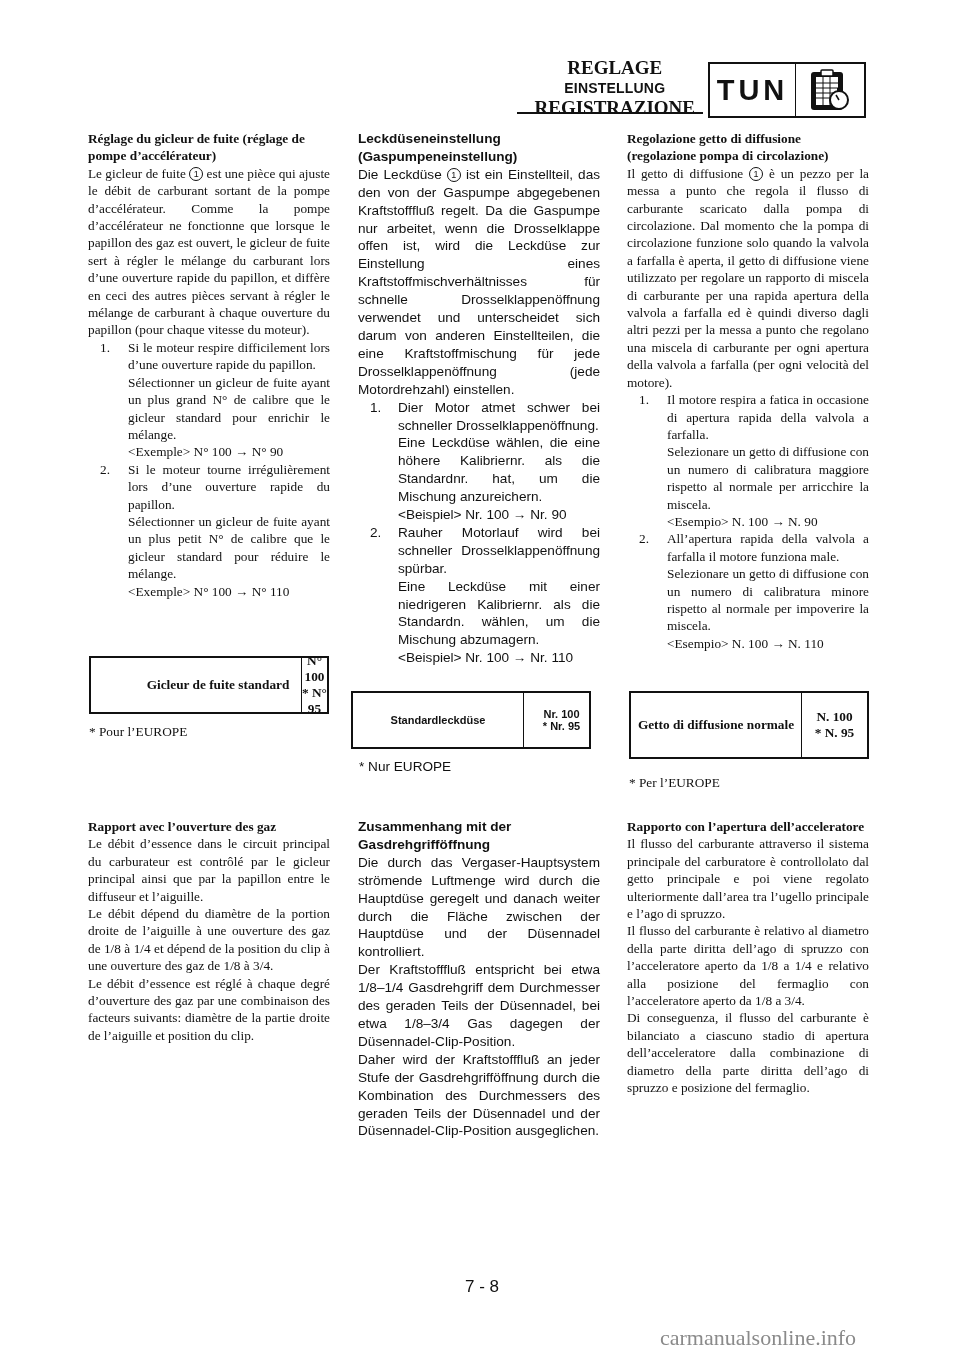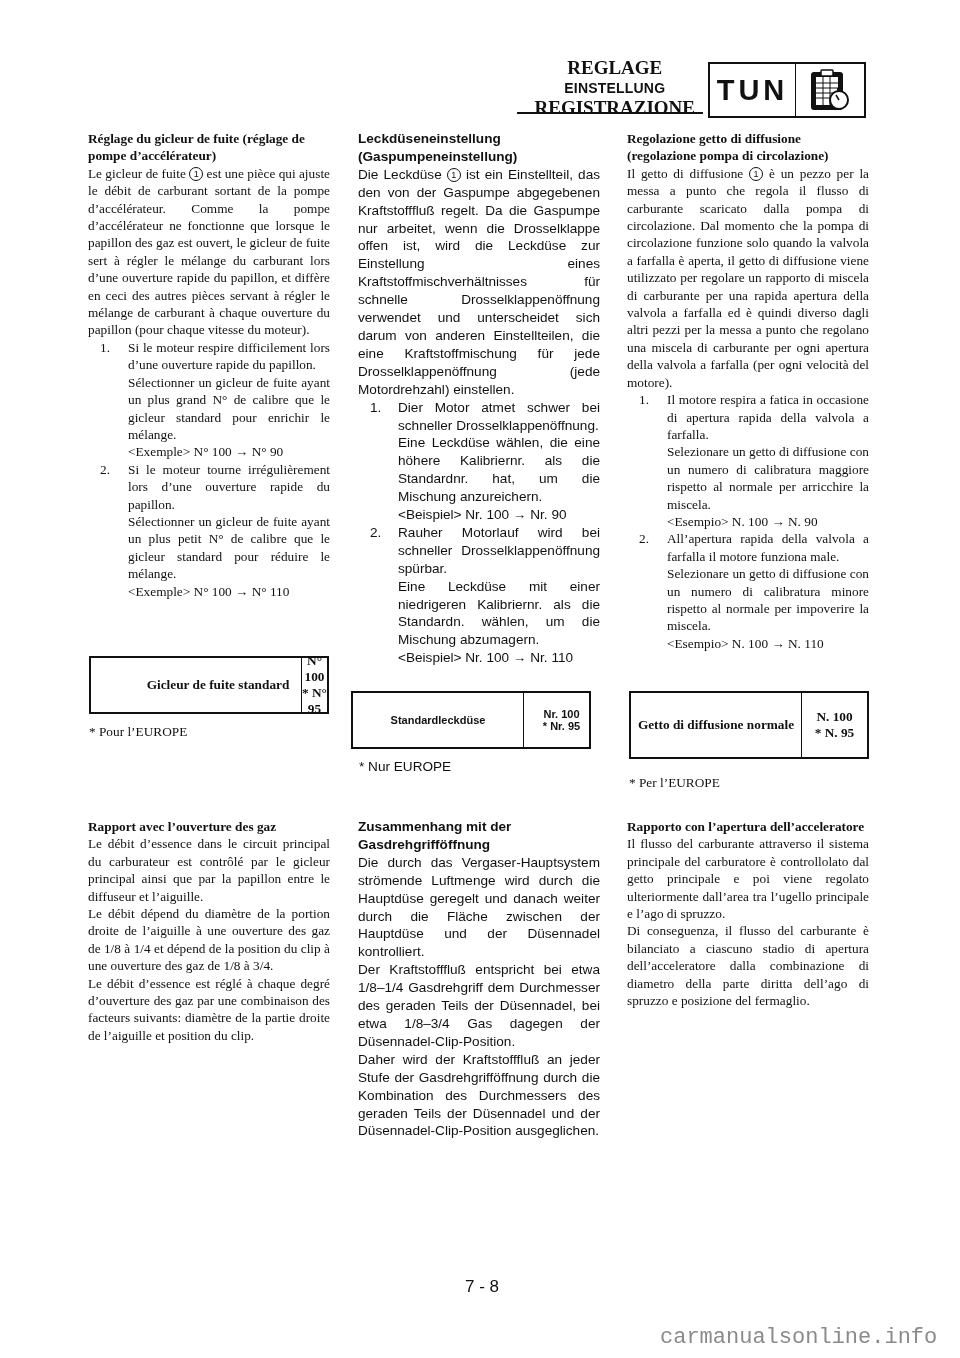--- a/index.html
+++ b/index.html
@@ -30,21 +30,21 @@
   .col li p { margin:0; }
   .circ { display:inline-block; width:12px; height:12px; border:1px solid #111; border-radius:50%; font-size:9px; line-height:12px; text-align:center; vertical-align:1px; font-family:"Liberation Sans", sans-serif; }
 
   
   .spec { position:absolute; border:2px solid #111; box-sizing:border-box; display:flex; font-weight:bold; }
   .spec .lbl { display:flex; align-items:center; justify-content:center; text-align:center; border-right:1.5px solid #111; padding:0 4px; }
   .spec .val { flex:1; display:flex; flex-direction:column; align-items:center; justify-content:center; text-align:center; }
   .note { position:absolute; font-size:13.3px; }
 
   .page-num { position:absolute; left:465px; top:1277px; font-family:"Liberation Sans", sans-serif; font-size:17px; }
-  .watermark { position:absolute; left:660px; top:1325px; font-family:Liberation Mono, monospace; font-size:22px; color:#8a8a8a; }
+  .watermark { position:absolute; left:660px; top:1325px; font-family:Liberation Serif, serif; font-size:22px; color:#8a8a8a; }
 </style>
 </head>
 <body>
 
 <div class="hdr-titles">
   <div class="t1">REGLAGE</div>
   <div class="t2">EINSTELLUNG</div>
   <div class="t3">REGISTRAZIONE</div>
 </div>
 <div class="hdr-rule"></div>
@@ -159,17 +159,18 @@
 <div class="col de" style="top:818px;">
   <p class="h">Zusammenhang mit der Gasdrehgrifföffnung</p>
   <p>Die durch das Vergaser-Hauptsystem strömende Luftmenge wird durch die Hauptdüse geregelt und danach weiter durch die Fläche zwischen der Hauptdüse und der Düsennadel kontrolliert.</p>
   <p>Der Kraftstofffluß entspricht bei etwa 1/8–1/4 Gasdrehgriff dem Durchmesser des geraden Teils der Düsennadel, bei etwa 1/8–3/4 Gas dagegen der Düsennadel-Clip-Position.</p>
   <p>Daher wird der Kraftstofffluß an jeder Stufe der Gasdrehgrifföffnung durch die Kombination des Durchmessers des geraden Teils der Düsennadel und der Düsennadel-Clip-Position ausgeglichen.</p>
 </div>
 
 <div class="col it serif" style="top:818px;">
   <p class="h">Rapporto con l’apertura dell’acceleratore</p>
   <p>Il flusso del carburante attraverso il sistema principale del carburatore è controllolato dal getto principale e poi viene regolato ulteriormente dall’area tra l’ugello principale e l’ago di spruzzo.</p>
+  <p>Il flusso del carburante è relativo al diametro della parte diritta dell’ago di spruzzo con l’acceleratore aperto da 1/8 a 1/4 e relativo alla posizione del fermaglio con l’acceleratore aperto da 1/8 a 3/4.</p>
   <p>Di conseguenza, il flusso del carburante è bilanciato a ciascuno stadio di apertura dell’acceleratore dalla combinazione di diametro della parte diritta dell’ago di spruzzo e posizione del fermaglio.</p>
 </div>
 
 <div class="page-num">7 - 8</div>
 <div class="watermark">carmanualsonline.info</div>
 
 </body></html>

